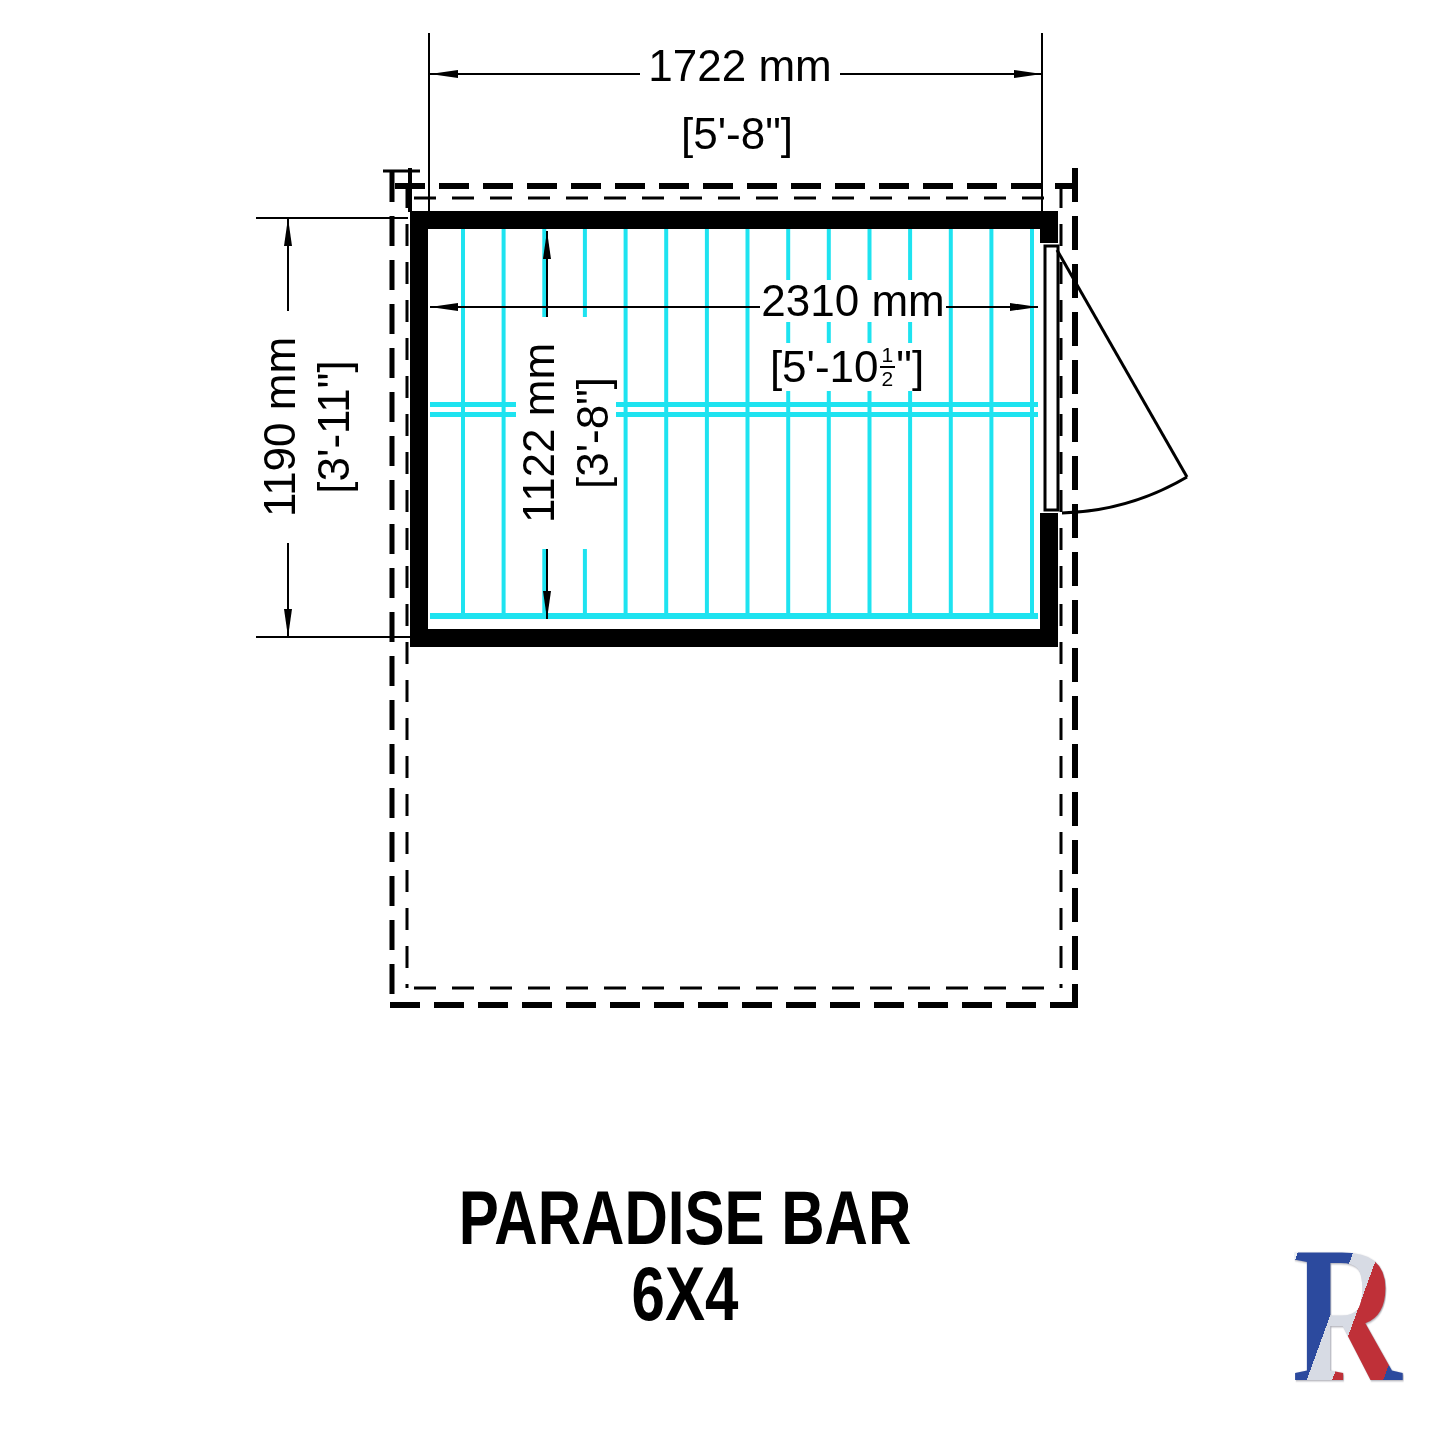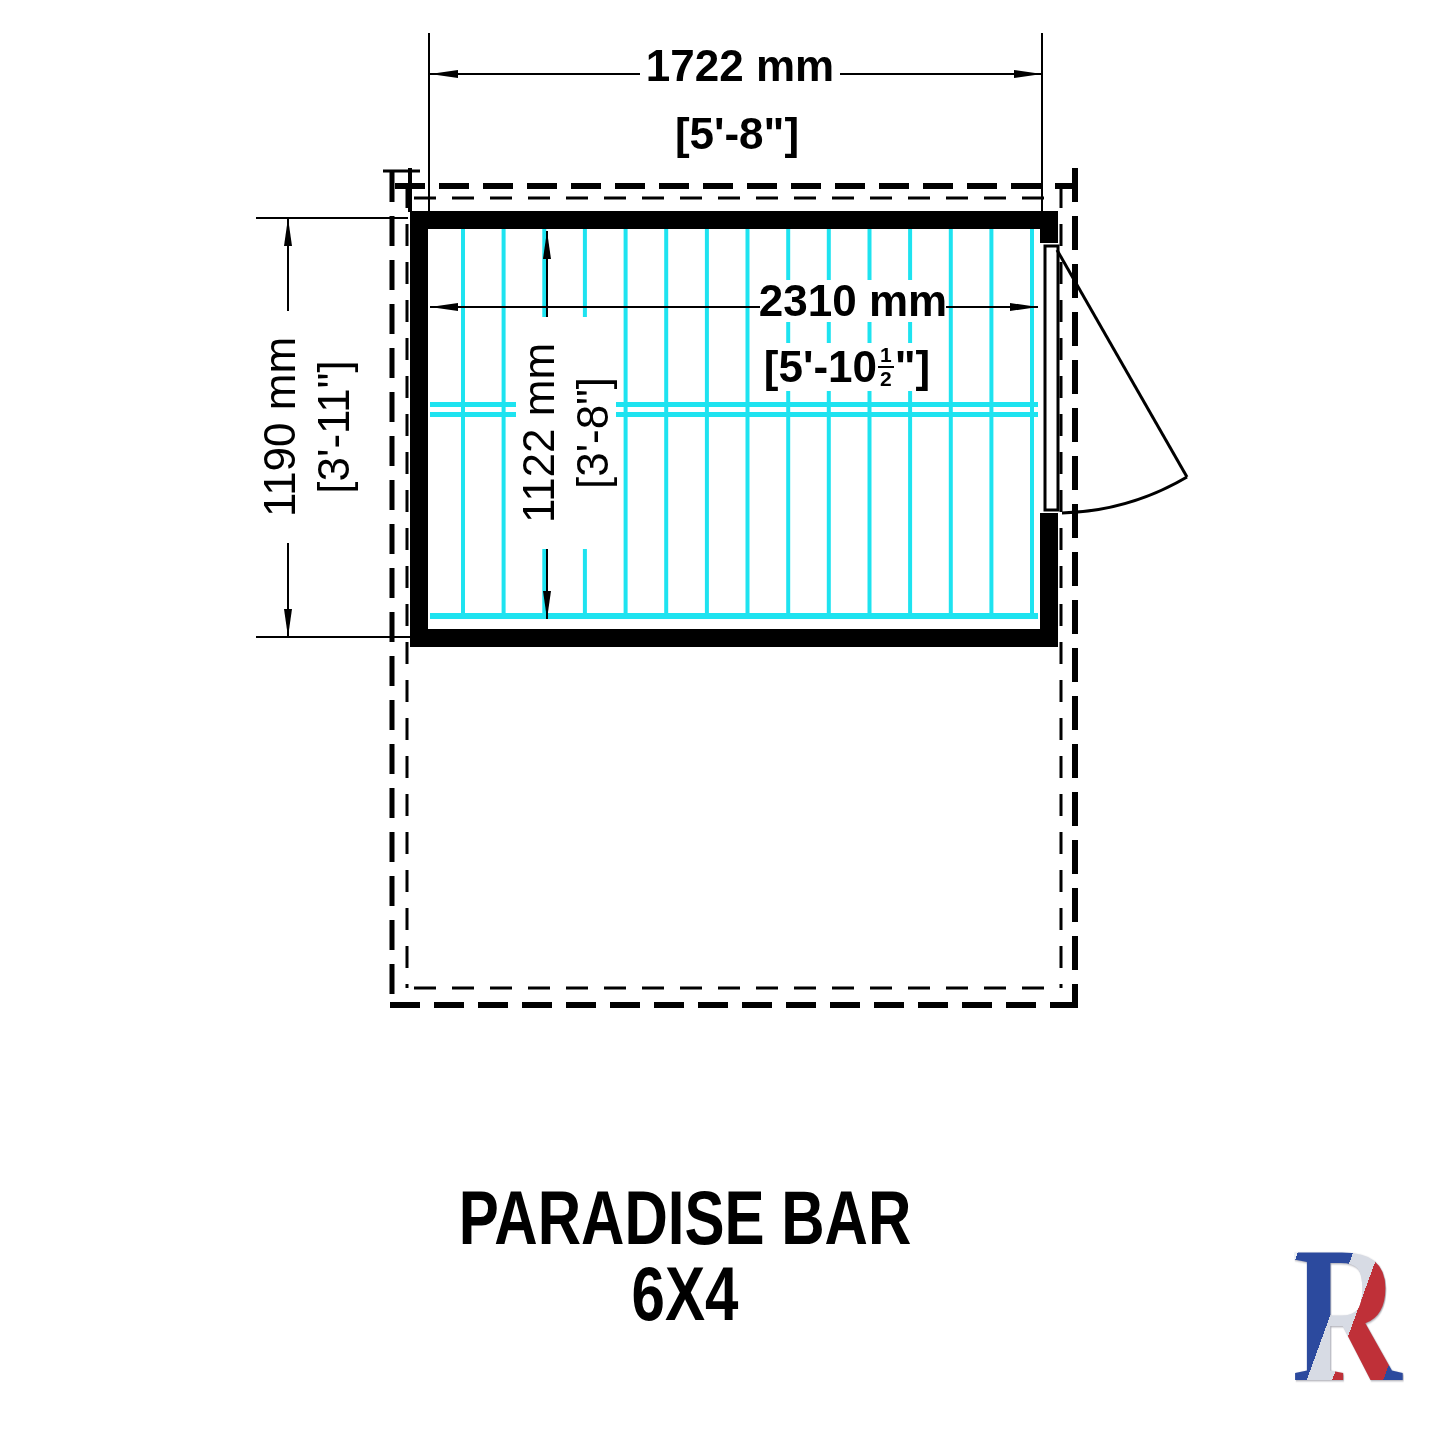--- a/index.html
+++ b/index.html
@@ -1,20 +1,20 @@
 <!DOCTYPE html>
 <html><head>
 <meta charset="utf-8">
 <style>
   html,body{margin:0;padding:0;background:#ffffff;}
   .canvas{position:relative;width:1445px;height:1445px;background:#fff;overflow:hidden;
           font-family:"Liberation Sans",sans-serif;color:#000;}
   svg{position:absolute;left:0;top:0;}
   .dimtext{position:absolute;background:#fff;display:flex;align-items:center;justify-content:center;
-           line-height:1;white-space:nowrap;font-size:44px;letter-spacing:0;font-weight:bold;}
+           line-height:1;white-space:nowrap;font-size:44px;letter-spacing:0;}
   .rotblock{position:absolute;background:#fff;display:flex;flex-direction:column;align-items:center;
             justify-content:center;line-height:1.22;font-size:44px;transform:rotate(-90deg);white-space:nowrap;}
   .frac{display:inline-flex;flex-direction:column;align-items:center;vertical-align:-6px;
         font-size:21px;line-height:1.05;margin:0 1px;}
   .frac .num{border-bottom:2px solid #000;padding:0 2px;}
   .title{position:absolute;left:335px;top:1180px;width:700px;text-align:center;
          font-size:76px;font-weight:bold;line-height:1;transform:scaleX(0.79);transform-origin:center;}
   .logo-letters{position:absolute;left:1052px;top:1250px;width:480px;height:140px;
                 display:flex;align-items:flex-end;justify-content:space-between;
                 transform:scaleX(0.78);transform-origin:left bottom;

